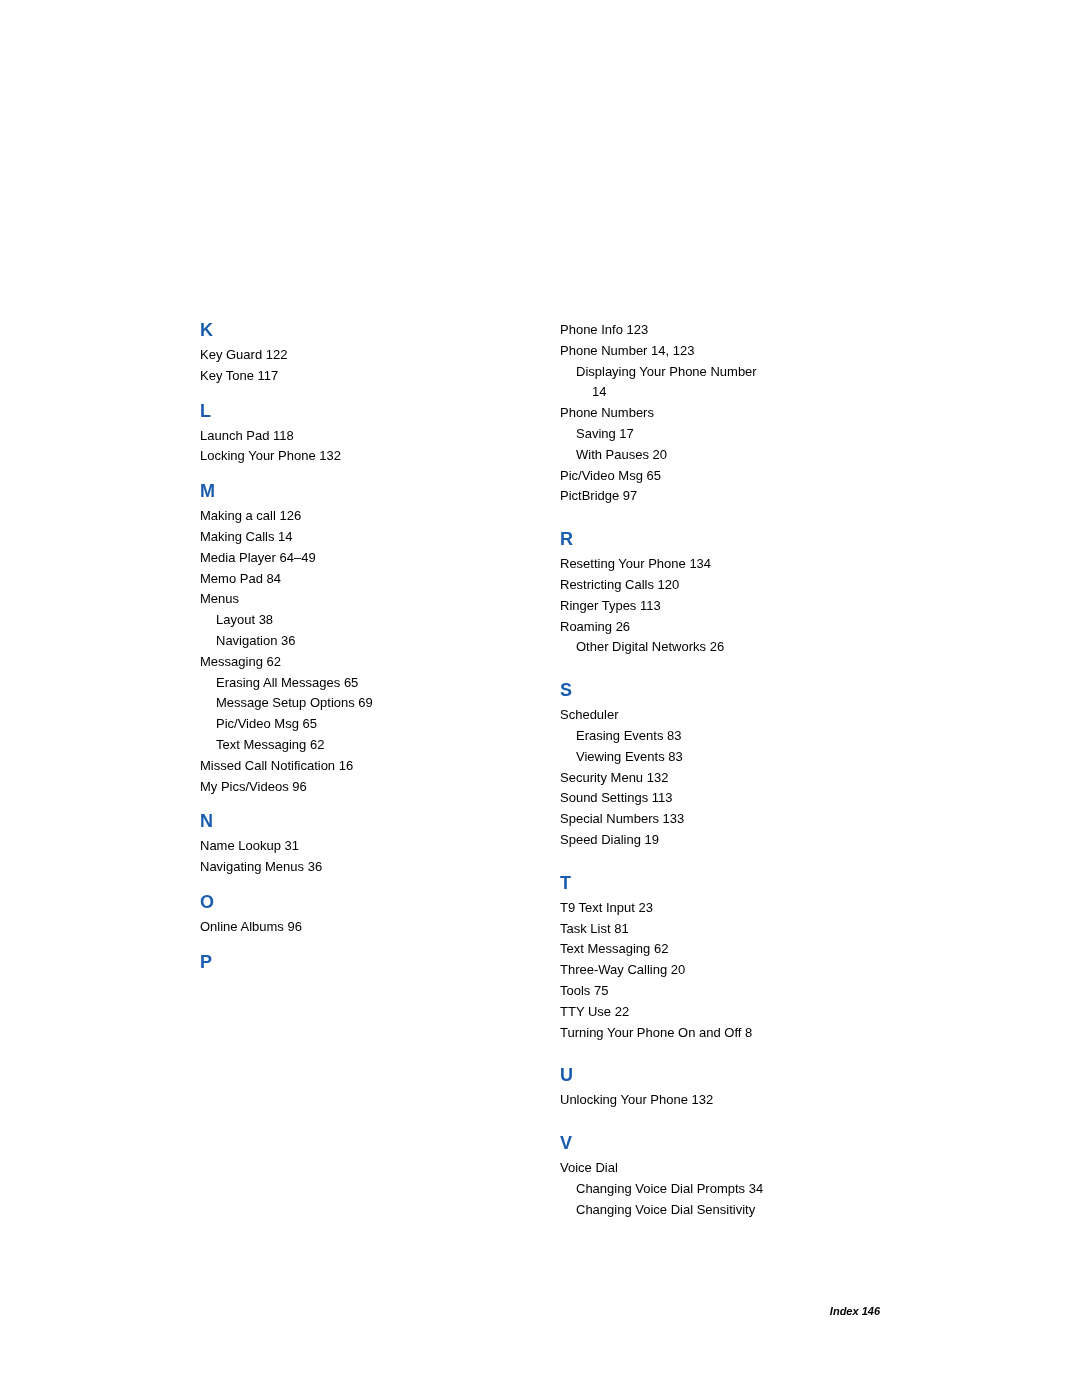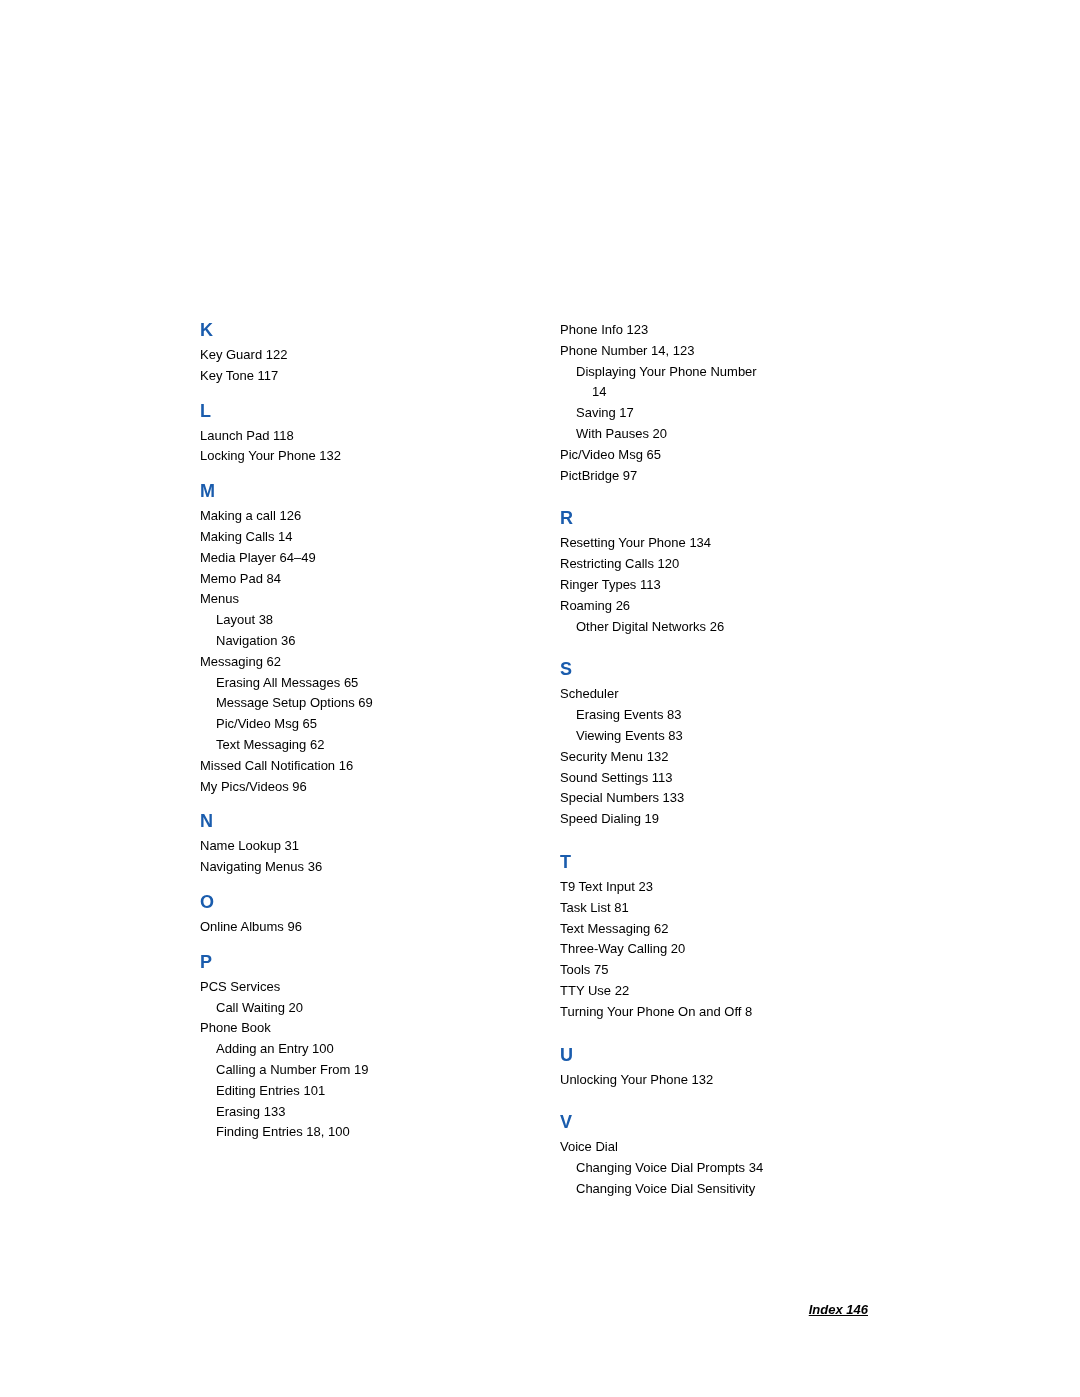--- a/index.html
+++ b/index.html
@@ -74,26 +74,25 @@
     }
 
     .section-entries .sub-sub-entry {
       display: block;
       padding-left: 32px;
     }
 
     .page-footer {
       position: absolute;
       bottom: 80px;
-      right: 212px;
-      font-size: 13px;
+      right: 200px;
+      font-size: 11px;
       font-weight: bold;
       color: #000000;
       font-style: italic;
-      text-decoration: underline;
     }
   </style>
 </head>
 <body>
 
 <div class="page">
   <div class="content-area">
     <div class="left-column">
 
       <div class="section">
@@ -142,41 +141,32 @@
 
       <div class="section">
         <div class="section-letter">O</div>
         <div class="section-entries">
           <span class="entry">Online Albums 96</span>
         </div>
       </div>
 
       <div class="section">
         <div class="section-letter">P</div>
-        <div class="section-entries">
-          <span class="entry">PCS Services</span>
-          <span class="sub-entry">Call Waiting 20</span>
-          <span class="entry">Phone Book</span>
-          <span class="sub-entry">Adding an Entry 100</span>
-          <span class="sub-entry">Calling a Number From 19</span>
-          <span class="sub-entry">Editing Entries 101</span>
-          <span class="sub-entry">Erasing 133</span>
-          <span class="sub-entry">Finding Entries 18, 100</span>
-        </div>
       </div>
     </div>
 
     <div class="right-column">
 
       <div class="section">
         <div class="section-entries">
           <span class="entry">Phone Info 123</span>
           <span class="entry">Phone Number 14, 123</span>
           <span class="sub-entry">Displaying Your Phone Number</span>
           <span class="sub-sub-entry">14</span>
+          <span class="entry">Phone Numbers</span>
           <span class="sub-entry">Saving 17</span>
           <span class="sub-entry">With Pauses 20</span>
           <span class="entry">Pic/Video Msg 65</span>
           <span class="entry">PictBridge 97</span>
         </div>
       </div>
 
       <div class="section">
         <div class="section-letter">R</div>
         <div class="section-entries">

